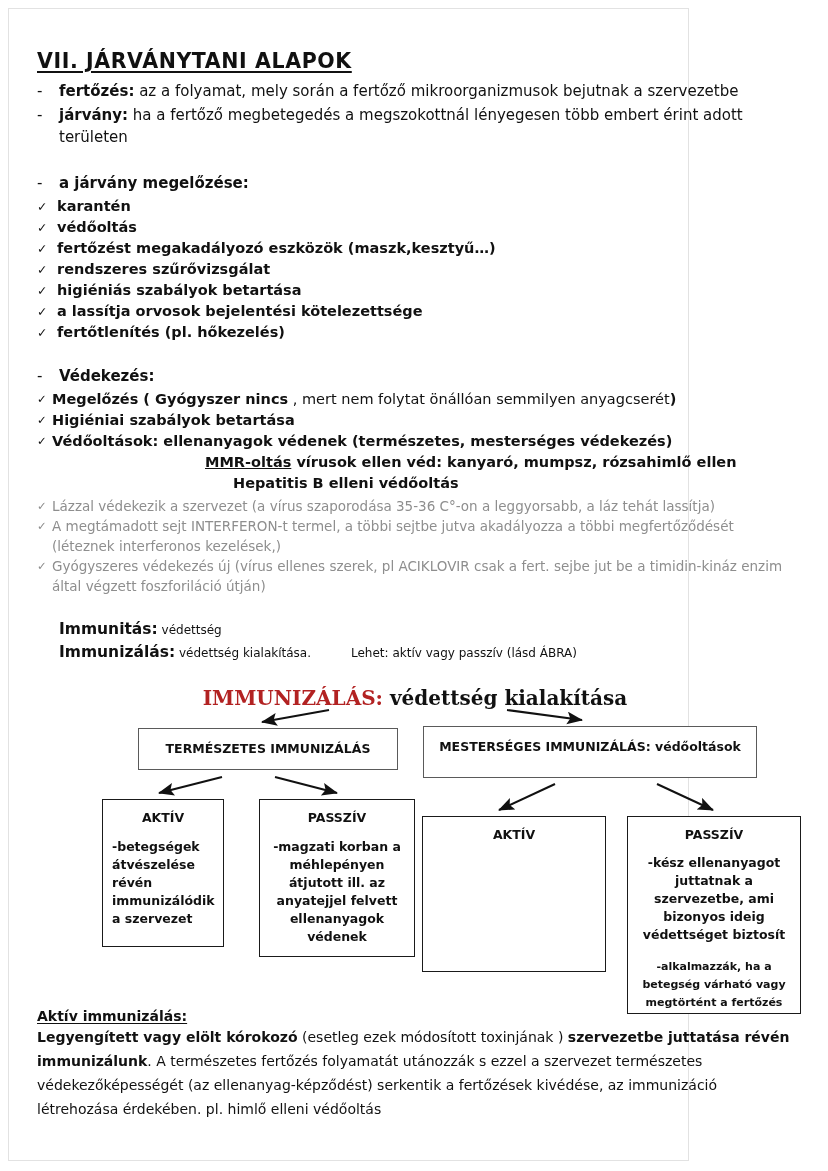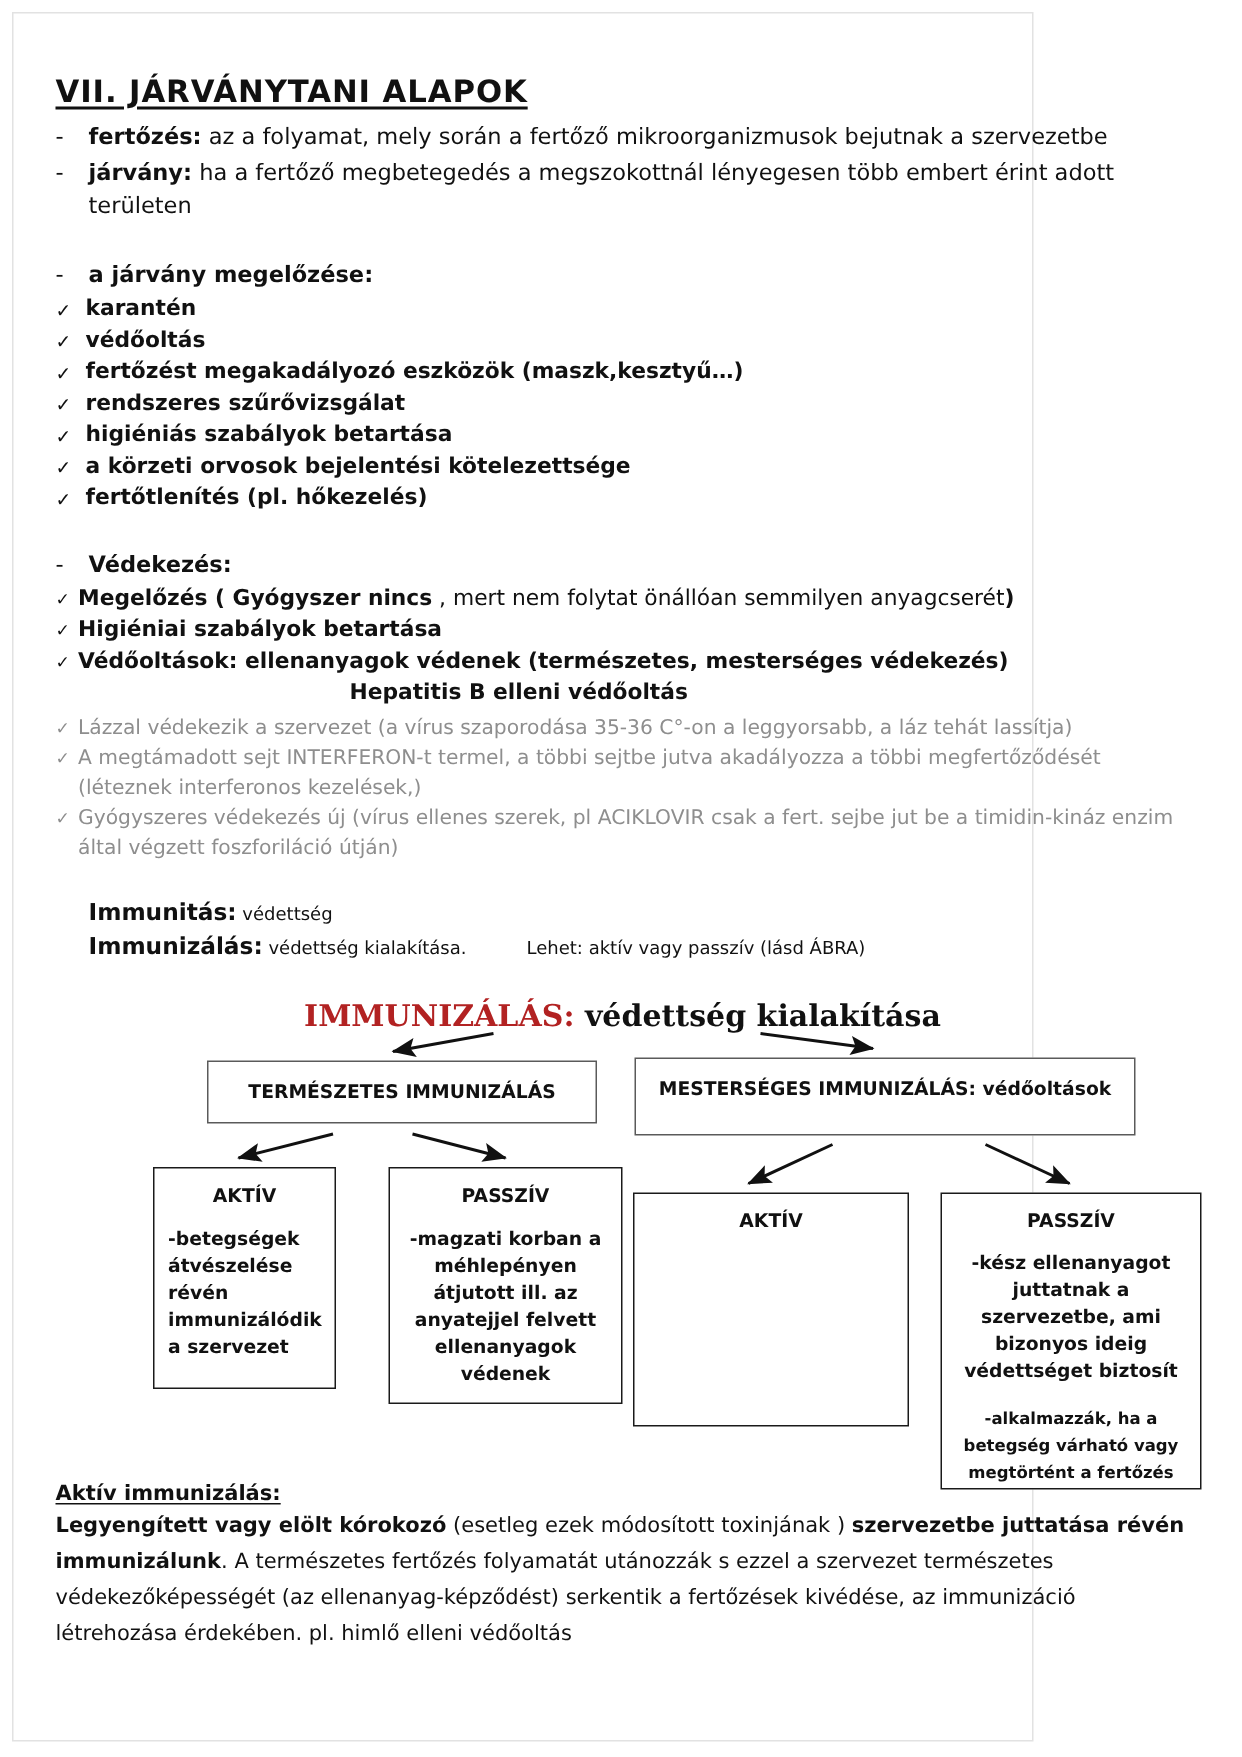--- a/index.html
+++ b/index.html
@@ -257,21 +257,21 @@
     <li>
           <span class="chk">✓</span>
           <span class="li-txt">rendszeres szűrővizsgálat</span>
         </li>
     <li>
           <span class="chk">✓</span>
           <span class="li-txt">higiéniás szabályok betartása</span>
         </li>
     <li>
           <span class="chk">✓</span>
-          <span class="li-txt">a körzeti orvosok bejelentési kötelezettsége</span>
+          <span class="li-txt">a lassítja orvosok bejelentési kötelezettsége</span>
         </li>
     <li>
           <span class="chk">✓</span>
           <span class="li-txt">fertőtlenítés (pl. hőkezelés)</span>
         </li>
   </ul>
 
   <div class="gap-m"></div>
 
   
@@ -288,20 +288,21 @@
     <li>
           <span class="chk-sm">✓</span>
           <span class="li-txt">Higiéniai szabályok betartása</span>
         </li>
     <li>
           <span class="chk-sm">✓</span>
           <span class="li-txt">Védőoltások: ellenanyagok védenek (természetes, mesterséges védekezés)</span>
         </li>
   </ul>
 
+  <div class="sub-ind"><u class="ul">MMR-oltás</u><span> vírusok ellen véd: kanyaró, mumpsz, rózsahimlő ellen</span></div>
   <div class="sub-ind2">Hepatitis B elleni védőoltás</div>
 
   <ul class="check-list faded-list indent-l1">
     <li>
           <span class="chk-sm faded">✓</span>
           <span class="li-txt faded">Lázzal védekezik a szervezet (a vírus szaporodása 35-36 C°-on a leggyorsabb, a láz tehát lassítja)</span>
         </li>
     <li>
           <span class="chk-sm faded">✓</span>
           <span class="li-txt faded">A megtámadott sejt INTERFERON-t termel, a többi sejtbe jutva akadályozza a többi megfertőződését (léteznek interferonos kezelések,)</span>

